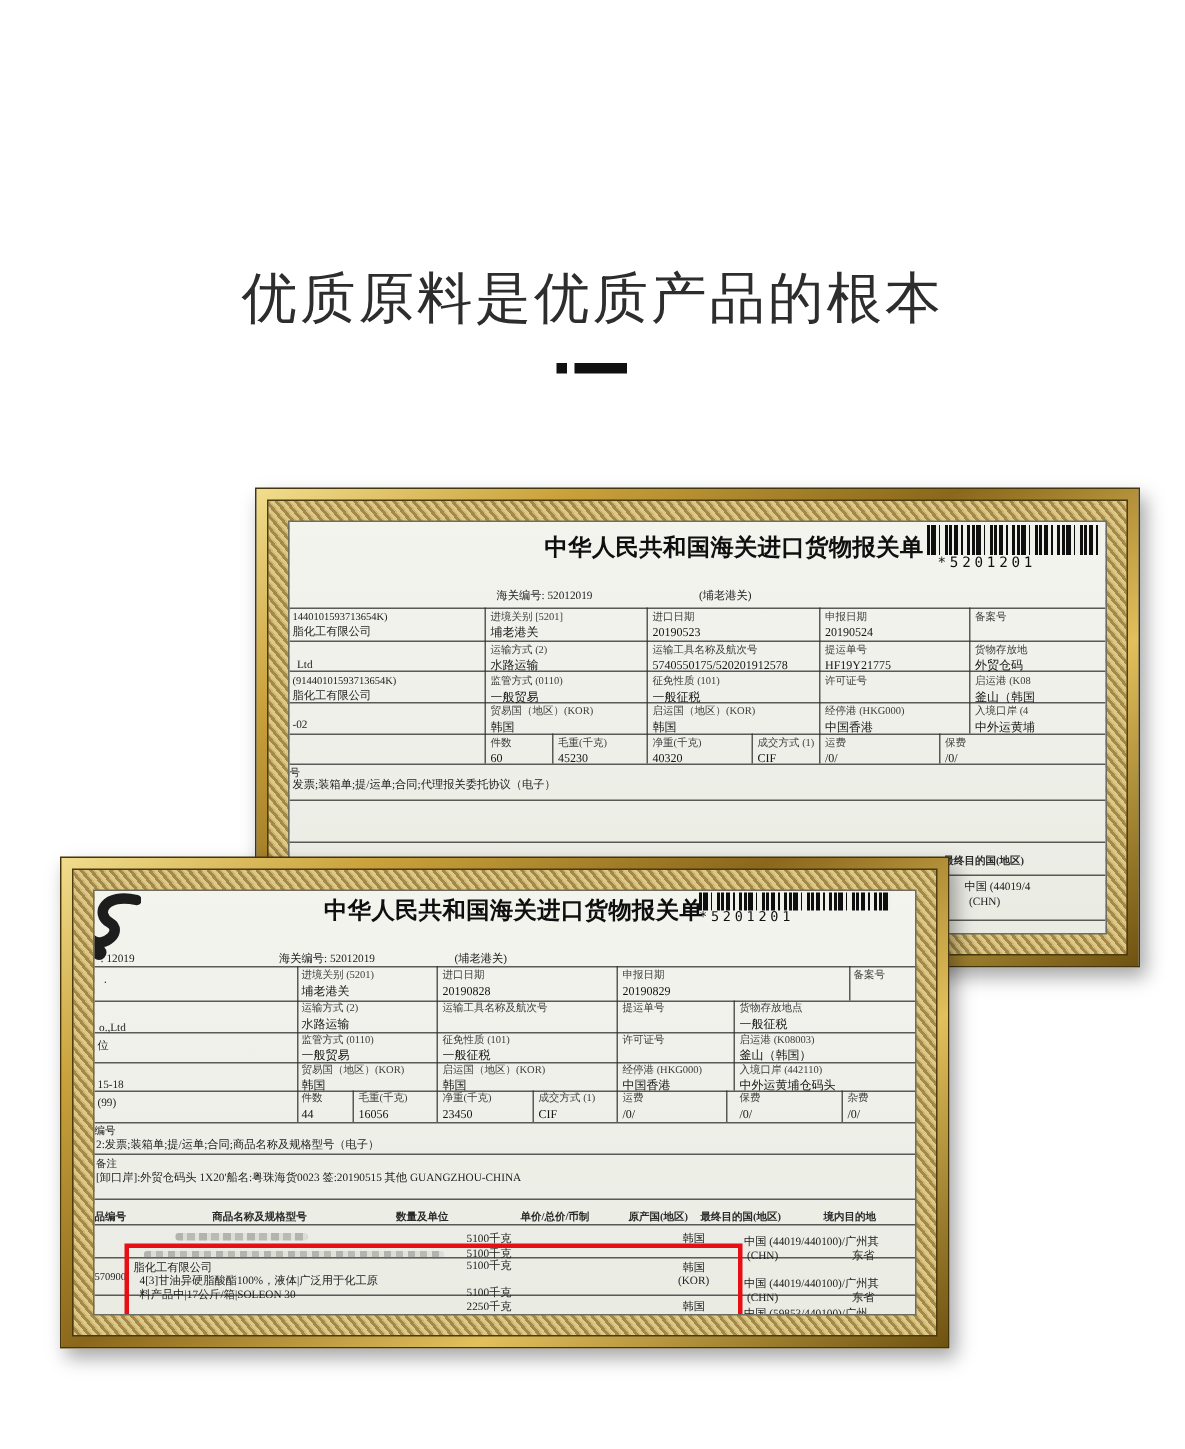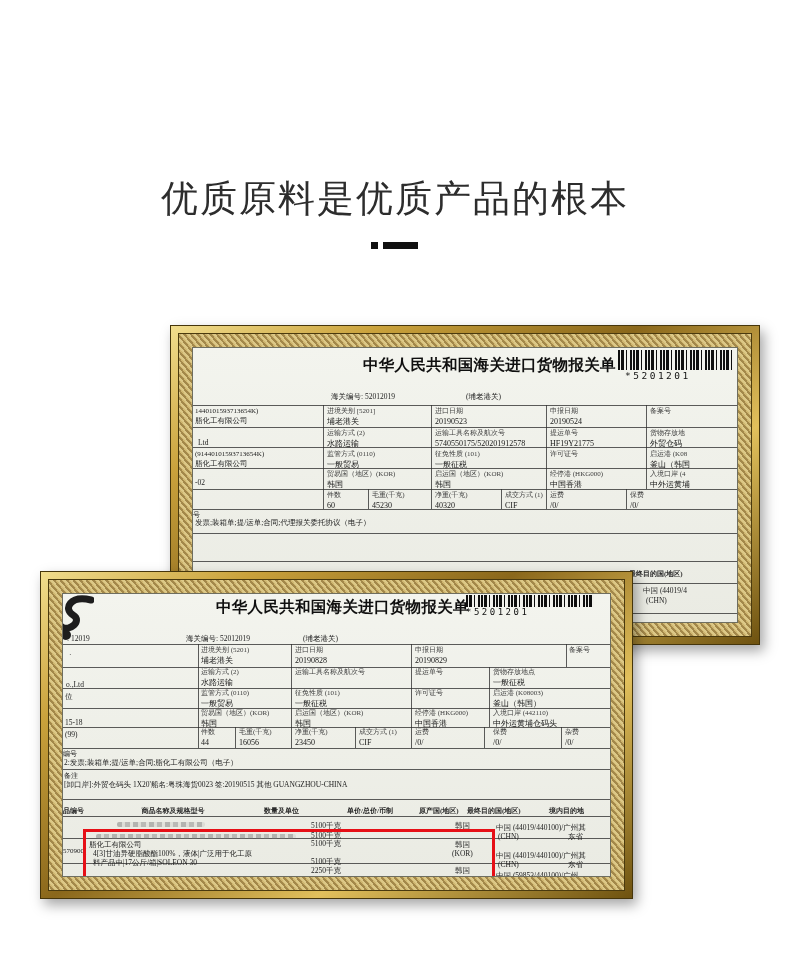--- a/index.html
+++ b/index.html
@@ -322,21 +322,21 @@
       <div class="fc" style="left:430px;top:134px">
           <span class="fl">保费</span>
           <span class="fv">/0/</span>
         </div>
       <div class="fc" style="left:502px;top:134px">
           <span class="fl">杂费</span>
           <span class="fv">/0/</span>
         </div>
 
       <span class="txt" style="left:0;top:156px;font-size:7px">编号</span>
-      <span class="txt" style="left:1px;top:164px">2:发票;装箱单;提/运单;合同;脂化工有限公司（电子）</span>
+      <span class="txt" style="left:1px;top:164px">2:发票;装箱单;提/运单;合同;商品名称及规格型号（电子）</span>
       <span class="txt" style="left:1px;top:178px;font-size:7px">备注</span>
       <span class="txt" style="left:1px;top:186px">[卸口岸]:外贸仓码头 1X20'船名:粤珠海货0023 签:20190515 其他 GUANGZHOU-CHINA</span>
 
       <span class="gh" style="left:0;top:212px">品编号</span>
       <span class="gh" style="left:45px;top:212px;width:130px;text-align:center">商品名称及规格型号</span>
       <span class="gh" style="left:201px;top:212px">数量及单位</span>
       <span class="gh" style="left:284px;top:212px">单价/总价/币制</span>
       <span class="gh" style="left:356px;top:212px">原产国(地区)</span>
       <span class="gh" style="left:404px;top:212px">最终目的国(地区)</span>
       <span class="gh" style="left:486px;top:212px">境内目的地</span>

